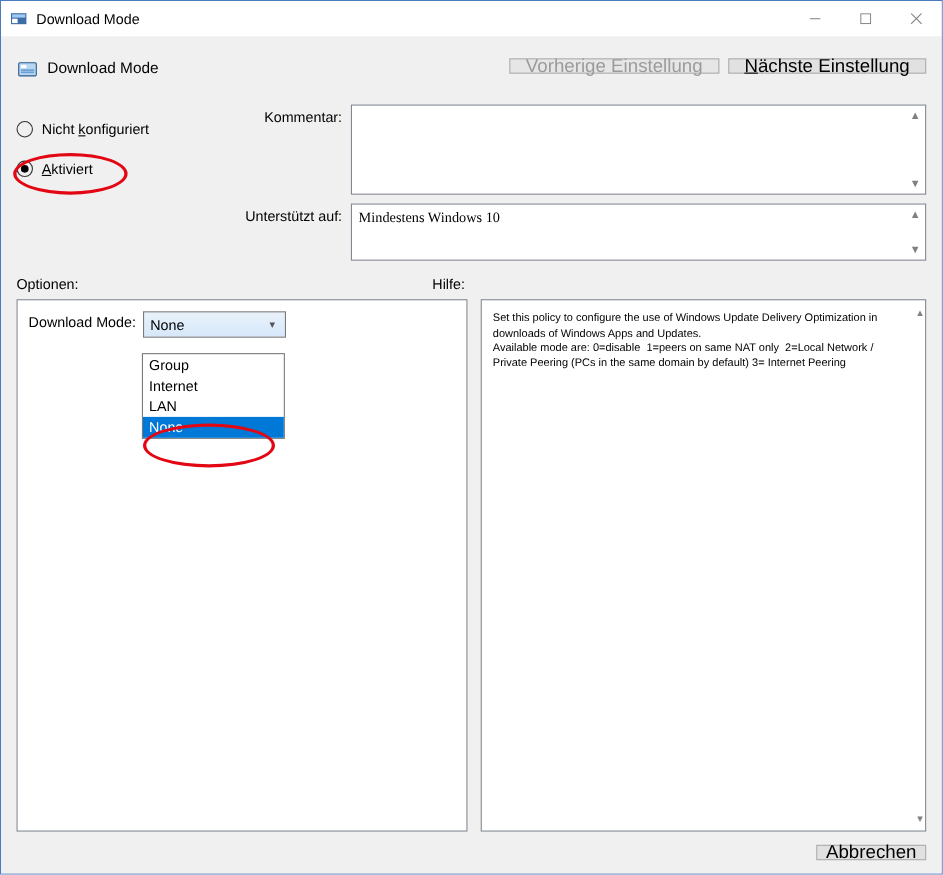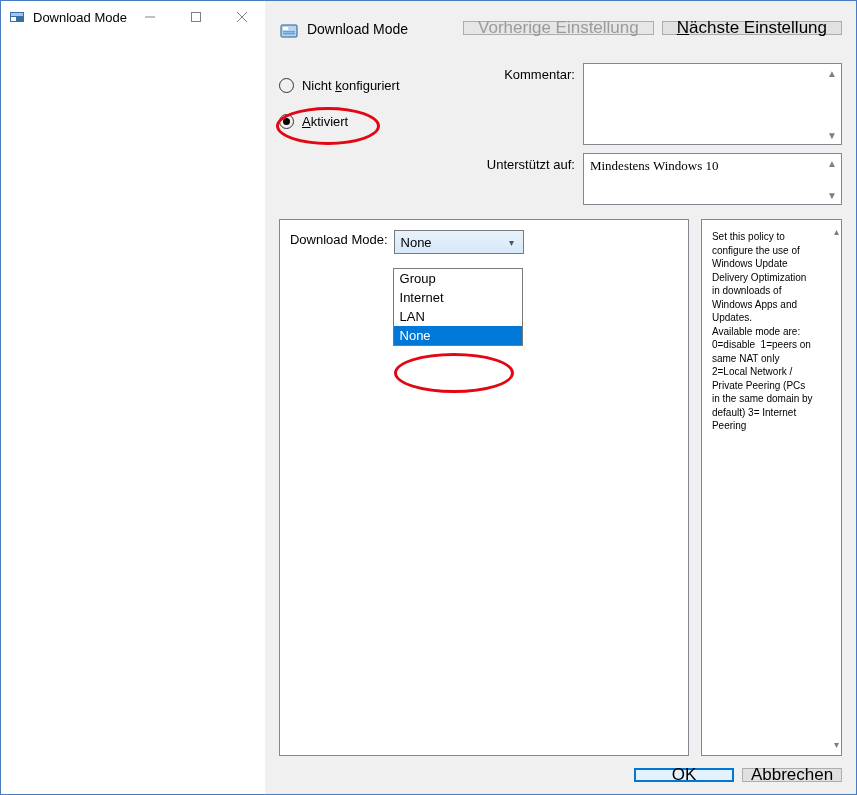--- a/index.html
+++ b/index.html
@@ -9,21 +9,21 @@
     font-size: 13px;
     background: #fff;
     color: #000;
   }
   .window {
     width: 857px;
     height: 795px;
     background: #ffffff;
     border: 1px solid #4a7abf;
     display: flex;
-    flex-direction: row;
+    flex-direction: column;
     position: relative;
   }
   .titlebar {
     height: 32px;
     background: #ffffff;
     display: flex;
     align-items: center;
     padding-left: 8px;
     color: #000;
     font-size: 13px;
@@ -368,20 +368,24 @@
             <div class="tb-content">Mindestens Windows 10</div>
             <div class="vscroll-pair">
               <div class="vscroll-arrow">▲</div>
               <div class="vscroll-arrow">▼</div>
             </div>
           </div>
         </div>
       </div>
     </div>
 
+    <div class="section-labels">
+      <div class="left">Optionen:</div>
+      <div>Hilfe:</div>
+    </div>
 
     <div class="panels">
       <div class="panel options">
         <div class="opt-row">
           <div class="opt-label">Download Mode:</div>
           <div class="combo">
             <div class="combo-box">
               <span>None</span>
               <span class="combo-arrow">▾</span>
             </div>
@@ -397,21 +401,20 @@
 
       <div class="panel help">
         <div class="help-text">Set this policy to configure the use of Windows Update Delivery Optimization in downloads of Windows Apps and Updates.
 Available mode are: 0=disable  1=peers on same NAT only  2=Local Network / Private Peering (PCs in the same domain by default) 3= Internet Peering</div>
         <div class="vscroll-arrow vs-up">▴</div>
         <div class="vscroll-arrow vs-dn">▾</div>
       </div>
     </div>
 
     <div class="footer">
-      <button class="btn primary">OK</button>
       <button class="btn">Abbrechen</button>
     </div>
 
     <div class="ellipse-annot annot1"></div>
     <div class="ellipse-annot annot2"></div>
 
   </div>
 </div>
 
 </body></html>

